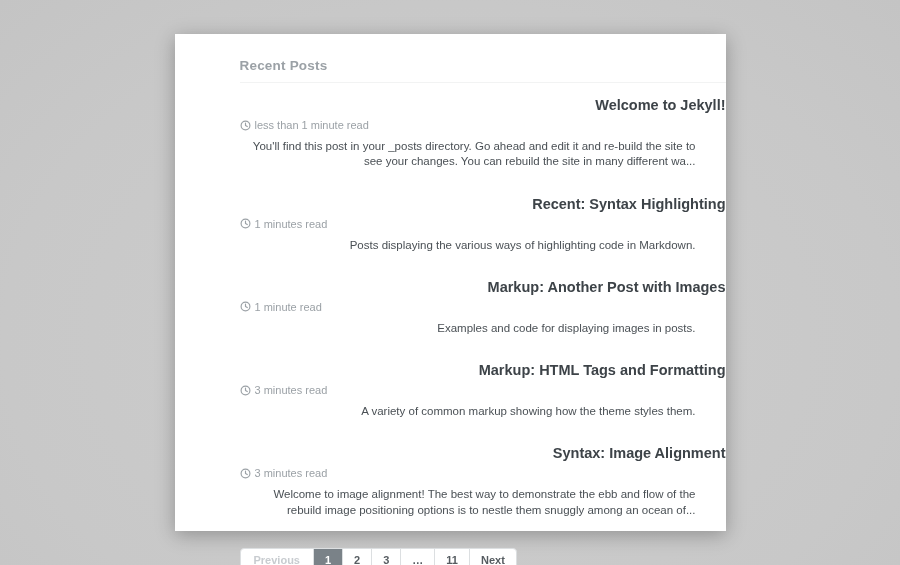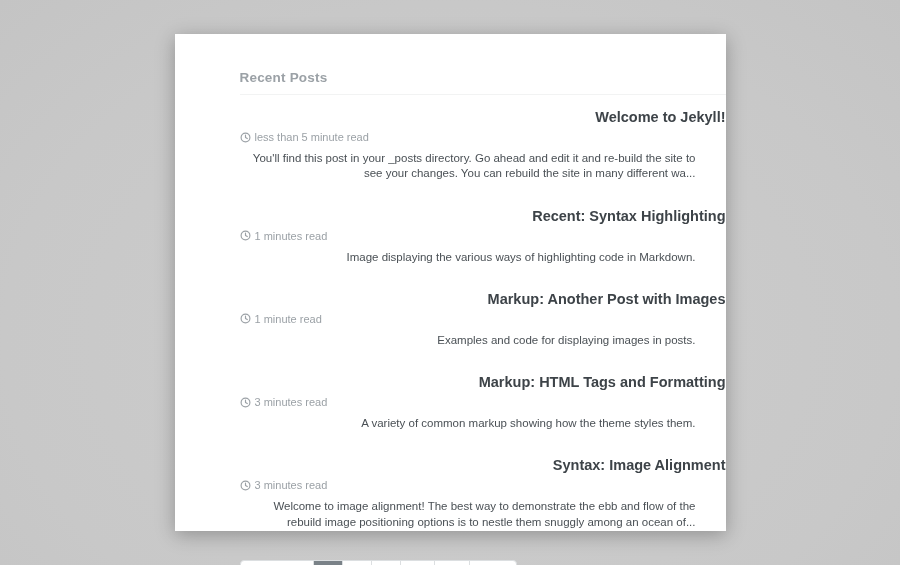--- a/index.html
+++ b/index.html
@@ -10,21 +10,21 @@
   }
   .stage {
     width:900px; height:565px;
     background:radial-gradient(ellipse at 50% 60%, #cdcdcd 0%, #c8c8c8 70%, #c4c4c4 100%);
     display:flex; align-items:center; justify-content:center;
   }
   .card {
     width:551px; height:497px;
     background:#ffffff;
     box-shadow:0 4px 18px rgba(0,0,0,0.28);
-    padding:36px 0 0 65px;
+    padding:24px 0 0 65px;
   }
   .page-title {
     margin:0; padding:0 0 9px 0;
     font-size:13.5px; font-weight:700; color:#9ba1a6;
     border-bottom:1px solid #f2f3f3;
     letter-spacing:0.2px;
   }
   .post-list { padding-top:13px;text-align:right; }
   .post { margin:0 0 25px 0; }
   .post-title {
@@ -69,36 +69,36 @@
     <div class="post-list">
         <article class="post">
     <h2 class="post-title">Welcome to Jekyll!</h2>
     <p class="post-meta">
       <span class="clock">
         <svg width="11" height="11" viewBox="0 0 16 16" aria-hidden="true">
           <circle cx="8" cy="8" r="6.4" fill="none" stroke="currentColor" stroke-width="1.7"></circle>
           <path d="M8 4.6 V8 L10.6 9.5" fill="none" stroke="currentColor" stroke-width="1.7" stroke-linecap="round" stroke-linejoin="round"></path>
         </svg>
       </span>
-      <span>less than 5 minute read</span>
+      <span>less than 1 minute read</span>
     </p>
     <p class="post-excerpt">You'll find this post in your _posts directory. Go ahead and edit it and re-build the site to see your changes. You can rebuild the site in many different wa...</p>
   </article>
         <article class="post">
     <h2 class="post-title">Recent: Syntax Highlighting</h2>
     <p class="post-meta">
       <span class="clock">
         <svg width="11" height="11" viewBox="0 0 16 16" aria-hidden="true">
           <circle cx="8" cy="8" r="6.4" fill="none" stroke="currentColor" stroke-width="1.7"></circle>
           <path d="M8 4.6 V8 L10.6 9.5" fill="none" stroke="currentColor" stroke-width="1.7" stroke-linecap="round" stroke-linejoin="round"></path>
         </svg>
       </span>
       <span>1 minutes read</span>
     </p>
-    <p class="post-excerpt">Image displaying the various ways of highlighting code in Markdown.</p>
+    <p class="post-excerpt">Posts displaying the various ways of highlighting code in Markdown.</p>
   </article>
         <article class="post">
     <h2 class="post-title">Markup: Another Post with Images</h2>
     <p class="post-meta">
       <span class="clock">
         <svg width="11" height="11" viewBox="0 0 16 16" aria-hidden="true">
           <circle cx="8" cy="8" r="6.4" fill="none" stroke="currentColor" stroke-width="1.7"></circle>
           <path d="M8 4.6 V8 L10.6 9.5" fill="none" stroke="currentColor" stroke-width="1.7" stroke-linecap="round" stroke-linejoin="round"></path>
         </svg>
       </span>

